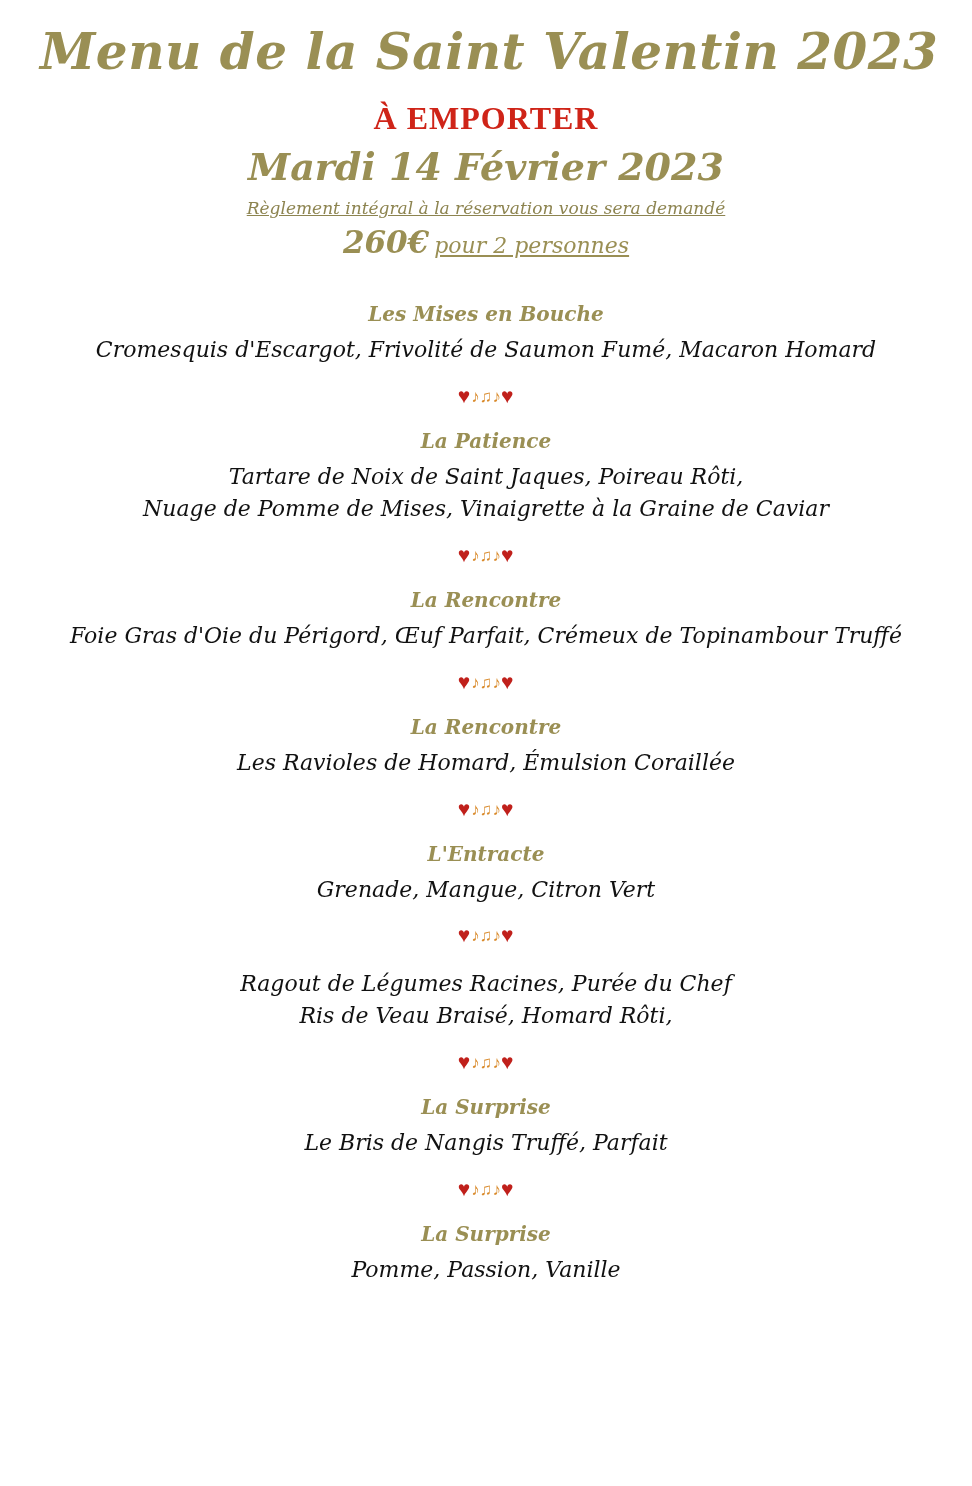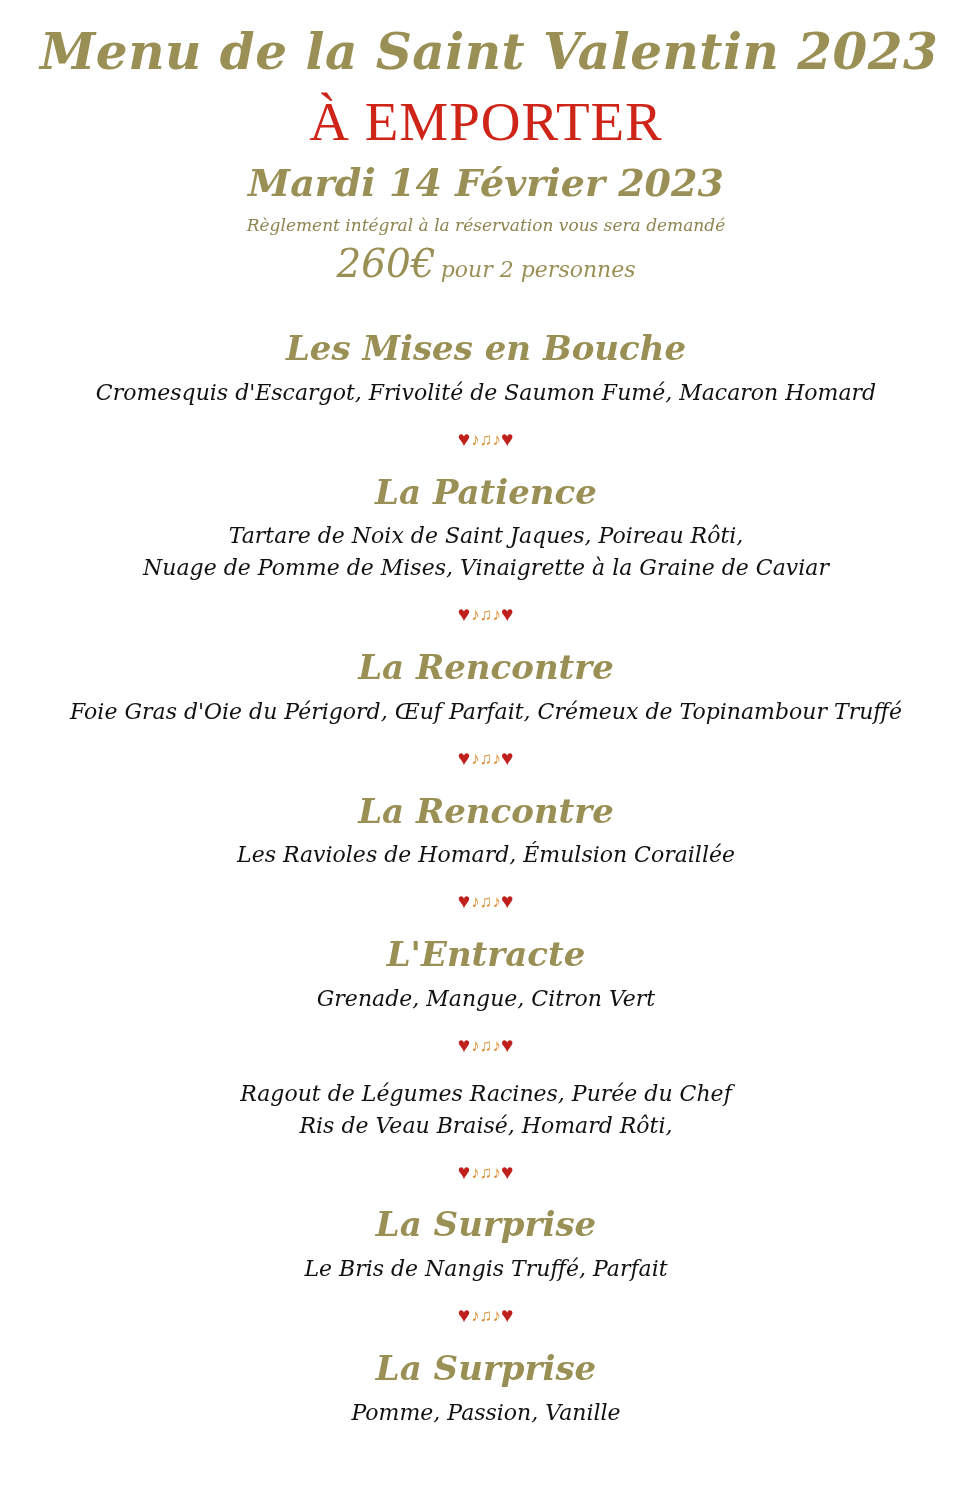--- a/index.html
+++ b/index.html
@@ -28,69 +28,71 @@
     font-weight: bold;
     font-size: 50px;
     line-height: 1.12;
     color: #9a8f54;
     letter-spacing: 0.5px;
     margin: 6px 0 2px 0;
     white-space: nowrap;
   }
   .title-takeaway {
     font-family: "Liberation Serif", serif;
-    font-weight: normal;
-    font-size: 55px;
+    font-weight: bold;
+    font-size: 32px;
     line-height: 1.15;
     color: #cf2418;
     letter-spacing: 1px;
-    margin: 10px 0 6px 0;
+    margin: 20px 0 6px 0;
   }
   .title-date {
     font-family: "DejaVu Serif", serif;
     font-style: italic;
     font-weight: bold;
     font-size: 38px;
     line-height: 1.15;
     color: #9a8f54;
     margin: 8px 0 10px 0;
   }
   .note {
     font-family: "DejaVu Serif", serif;
     font-style: italic;
     font-size: 17px;
     color: #8d8450;
     margin: 8px 0 4px 0;
+    text-decoration: underline;
   }
   .price {
     font-family: "DejaVu Serif", serif;
     font-style: italic;
     color: #9a8f54;
     margin: 6px 0 0 0;
   }
   .price .amount {
-    font-size: 39px;
-    font-weight: normal;
+    font-size: 31px;
+    font-weight: bold;
   }
   .price .per {
     font-size: 22px;
+    text-decoration: underline;
   }
 
   
   .courses {
     margin-top: 42px;
   }
   .course {
     margin: 0;
   }
   .course-name {
     font-family: "DejaVu Serif", serif;
     font-style: italic;
     font-weight: bold;
-    font-size: 34px;
+    font-size: 20px;
     line-height: 1.2;
     color: #9a8f54;
     margin: 0 0 8px 0;
   }
   .course-desc {
     font-family: "DejaVu Serif", serif;
     font-style: italic;
     font-size: 22px;
     line-height: 1.45;
     color: #111111;

